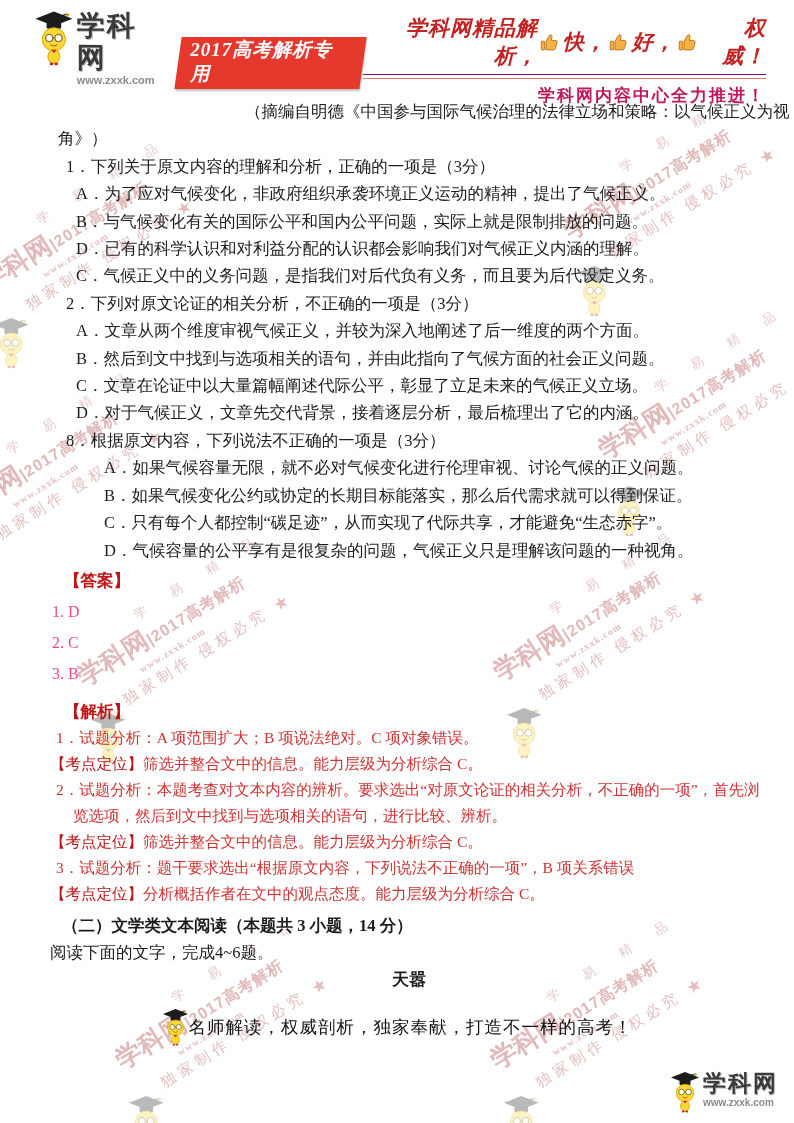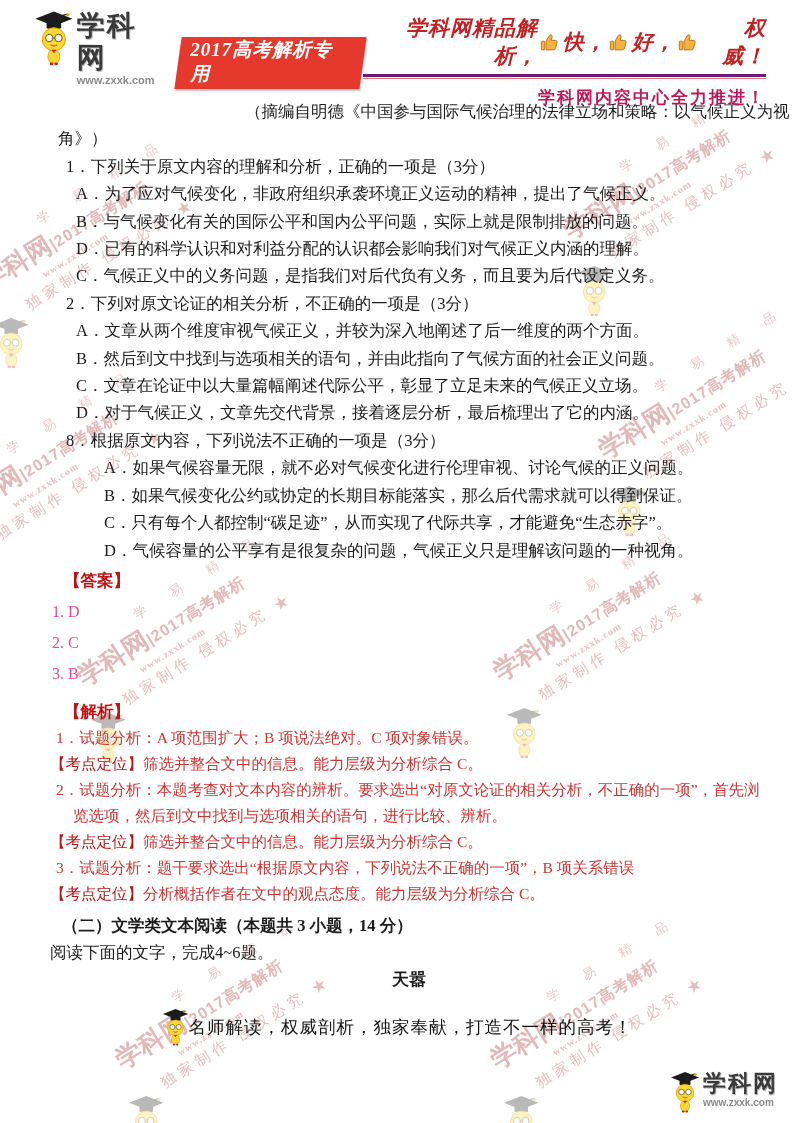--- a/index.html
+++ b/index.html
@@ -40,21 +40,21 @@
   .logo-url { font-family: "Liberation Sans", "DejaVu Sans", sans-serif; font-size: 11px; font-weight: bold;
               color: #8a8a8a; line-height: 13px; }
   .badge { margin-left: 12px; margin-top: 27px; background: #e6392e; transform: skewX(-8deg);
            padding: 1px 12px 3px; box-shadow: 1px 2px 2px rgba(0,0,0,.25); }
   .badge span { display: inline-block; transform: skewX(8deg); color: #fff; font-weight: bold; font-style: italic;
                 font-size: 19px; line-height: 24px; letter-spacing: 1px; }
 
   .slogan-col { text-align: right; padding-top: 4px; }
   .slogan-line { display: inline-flex; align-items: center; gap: 1px;
                  font-size: 21px; font-weight: bold; font-style: italic; color: #c32222;
-                 border-bottom: 3px solid #701a75; padding-bottom: 4px; position: relative; letter-spacing: 1px; }
+                 border-bottom: 1px solid #701a75; padding-bottom: 4px; position: relative; letter-spacing: 1px; }
   .slogan-line::after { content: ""; position: absolute; left: 0; right: 0; bottom: -5px; height: 1px;
                         background: rgba(197,48,48,.65); }
   .thumb-ic { width: 21px; height: 21px; margin: 0 1px; }
   .hdr-subtitle { margin-top: 9px; font-size: 17px; font-weight: bold; color: #be185d; letter-spacing: 2px; }
 
   
   .content { position: absolute; top: 98px; left: 50px; right: 26px; z-index: 1; }
   .row { font-size: 16.5px; line-height: 27.4px; white-space: nowrap; }
   .cite-1 { margin-left: 195px; }
   .cite-2 { margin-left: 8px; }

